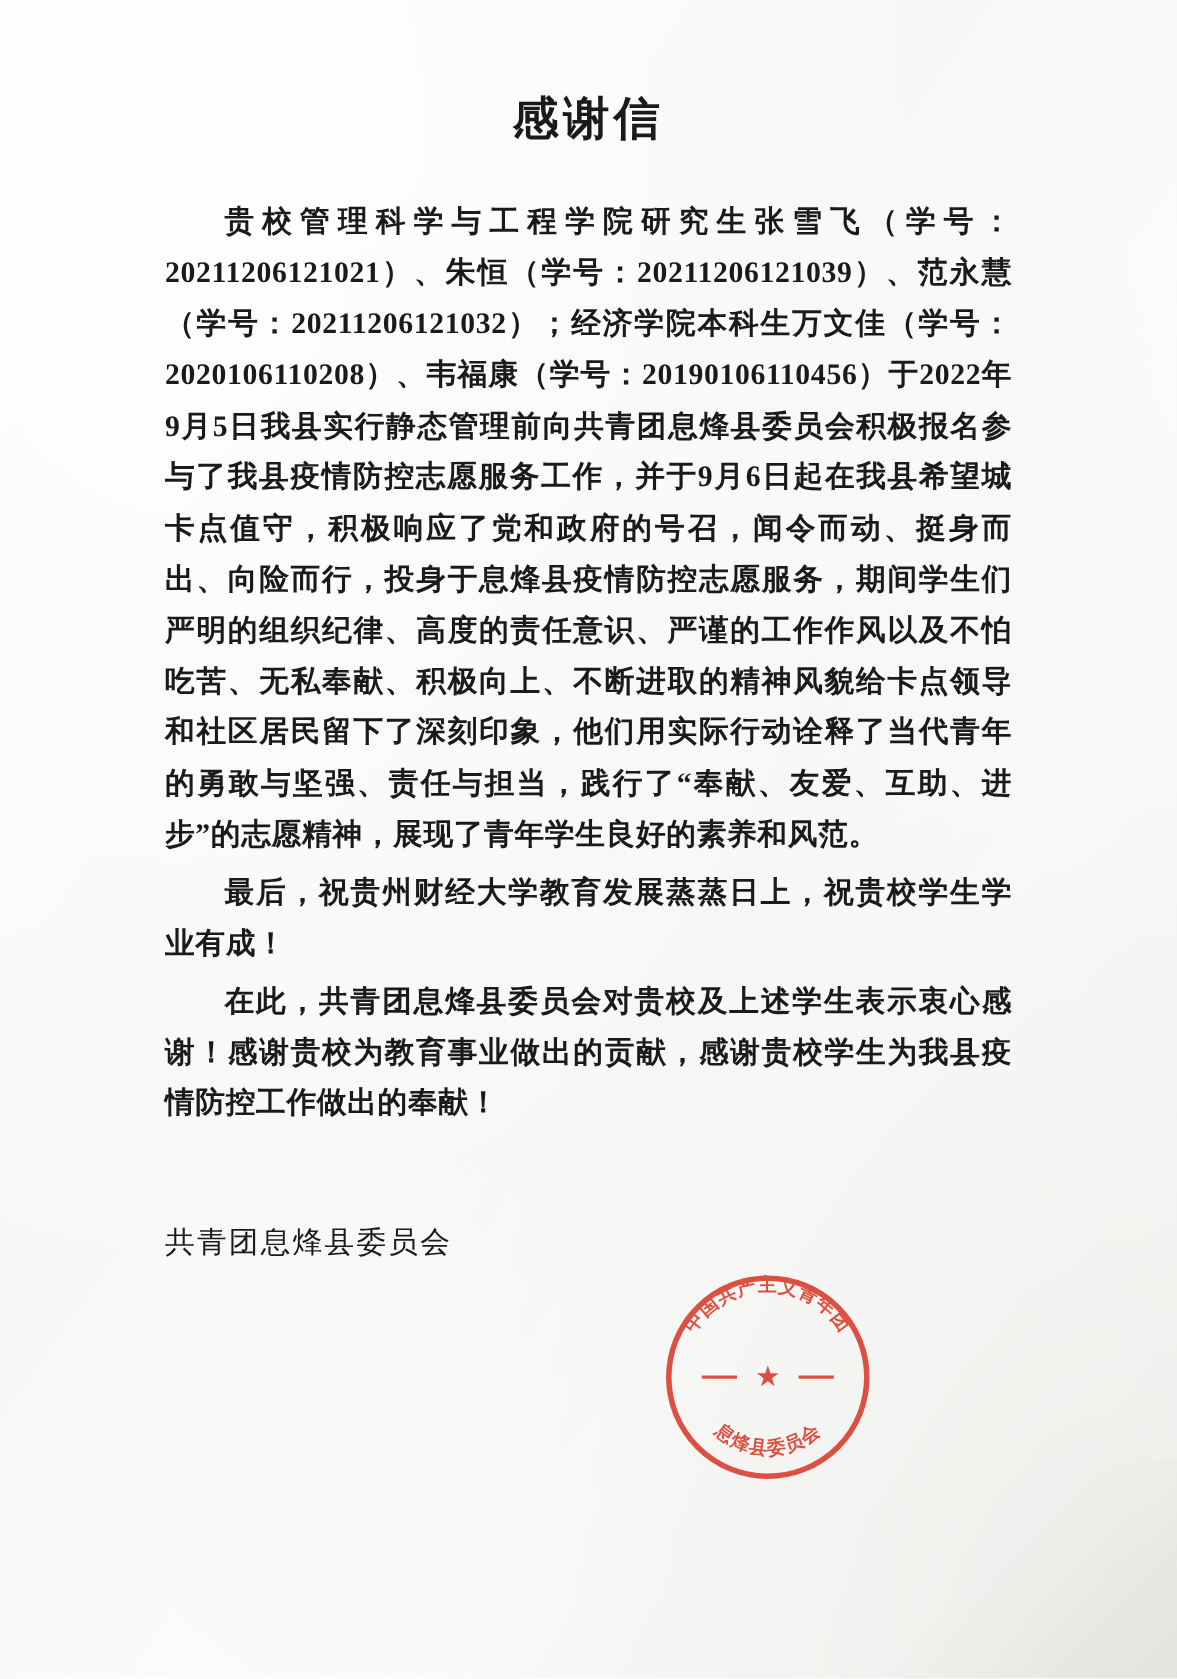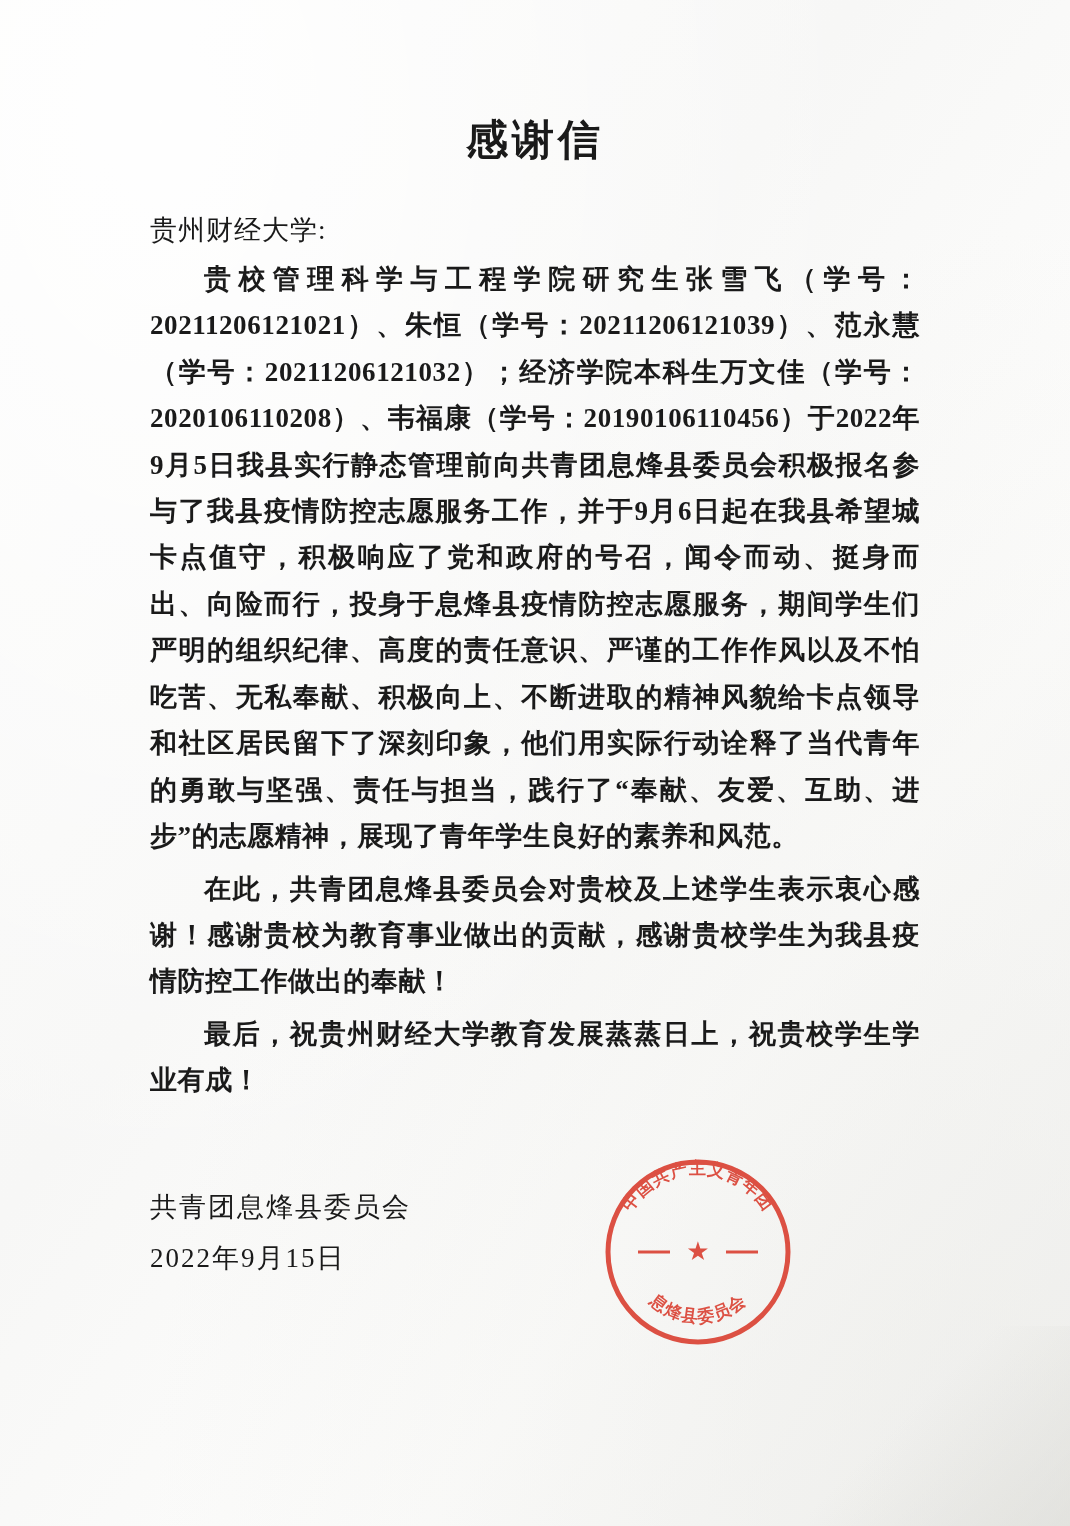--- a/index.html
+++ b/index.html
@@ -31,21 +31,21 @@
     background:
       radial-gradient(ellipse at 15% 8%, rgba(255,255,255,0.9) 0%, rgba(250,250,248,0) 55%),
       radial-gradient(ellipse at 95% 100%, rgba(230,230,226,0.55) 0%, rgba(255,255,255,0) 60%);
     pointer-events: none;
   }
   .title {
     text-align: center;
     font-size: 42px;
     font-weight: bold;
     letter-spacing: 4px;
-    padding-top: 112px;
+    padding-top: 80px;
     padding-bottom: 42px;
     position: relative;
     z-index: 2;
   }
   .salutation {
     font-size: 27px;
     line-height: 1.55;
     letter-spacing: 1px;
     margin-bottom: 4px;
     position: relative;
@@ -103,29 +103,27 @@
     z-index: 1;
   }
 </style>
 </head>
 <body>
 
 <div class="page">
 
   <div class="title">感谢信</div>
 
-  <div class="salutation">贵州财经大学:</div>
 
   <p class="para">贵校管理科学与工程学院研究生张雪飞（学号：20211206121021）、朱恒（学号：20211206121039）、范永慧（学号：20211206121032）；经济学院本科生万文佳（学号：2020106110208）、韦福康（学号：20190106110456）于2022年9月5日我县实行静态管理前向共青团息烽县委员会积极报名参与了我县疫情防控志愿服务工作，并于9月6日起在我县希望城卡点值守，积极响应了党和政府的号召，闻令而动、挺身而出、向险而行，投身于息烽县疫情防控志愿服务，期间学生们严明的组织纪律、高度的责任意识、严谨的工作作风以及不怕吃苦、无私奉献、积极向上、不断进取的精神风貌给卡点领导和社区居民留下了深刻印象，他们用实际行动诠释了当代青年的勇敢与坚强、责任与担当，践行了“奉献、友爱、互助、进步”的志愿精神，展现了青年学生良好的素养和风范。</p>
+  <p class="para">最后，祝贵州财经大学教育发展蒸蒸日上，祝贵校学生学业有成！</p>
   <p class="para">在此，共青团息烽县委员会对贵校及上述学生表示衷心感谢！感谢贵校为教育事业做出的贡献，感谢贵校学生为我县疫情防控工作做出的奉献！</p>
-  <p class="para">最后，祝贵州财经大学教育发展蒸蒸日上，祝贵校学生学业有成！</p>
 
   <div class="signature-block">
     <div class="sign-line">共青团息烽县委员会</div>
-    <div class="sign-line">2022年9月15日</div>
   </div>
 
   <div class="seal">
     <svg width="200" height="200" viewBox="0 0 200 200" xmlns="http://www.w3.org/2000/svg">
       <defs>
         <path id="sealArcTop" d="M 22,100 A 78,78 0 0 1 178,100"></path>
         <path id="sealArcBottom" d="M 30,100 A 70,70 0 0 0 170,100"></path>
       </defs>
       <circle cx="100" cy="100" r="90" fill="none" stroke="#d93a2b" stroke-width="5"></circle>
       <text class="seal-text" fill="#d93a2b" font-size="19" letter-spacing="3">

